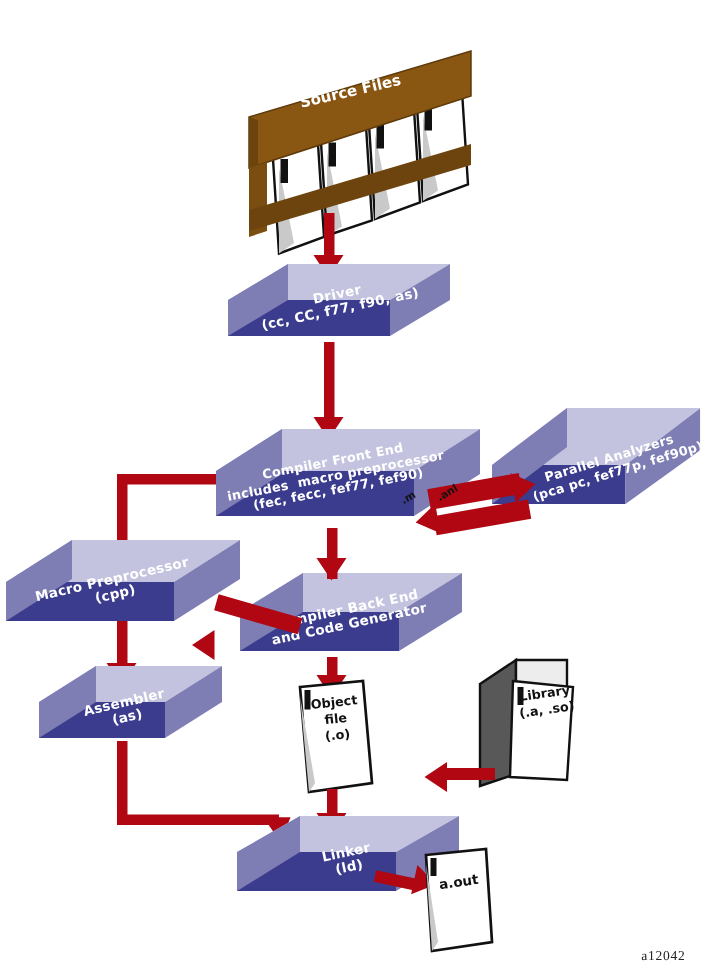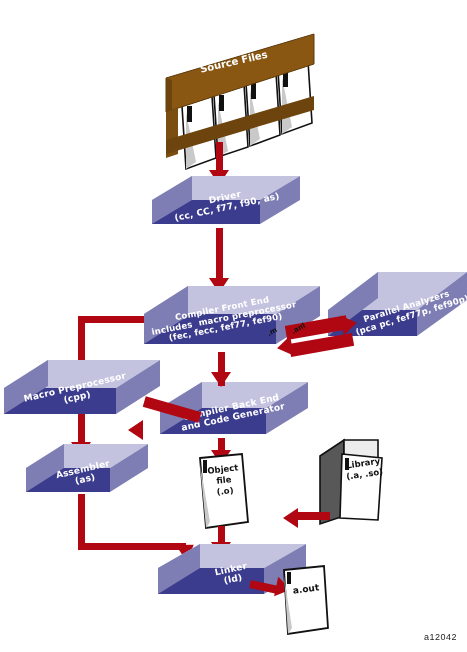--- a/index.html
+++ b/index.html
@@ -18,21 +18,21 @@
   .ah.down{border-left:10px solid transparent;border-right:10px solid transparent;border-top:15px solid #b00712;}
   .ah.left{border-top:10px solid transparent;border-bottom:10px solid transparent;border-right:15px solid #b00712;}
   .ah.right{border-top:10px solid transparent;border-bottom:10px solid transparent;border-left:15px solid #b00712;}
 
   
   .rack{position:absolute;left:146px;top:22px;width:174px;height:152px;}
   .rackcap{position:absolute;left:0;top:0;color:#ffffff;font-weight:bold;font-size:10px;
            white-space:nowrap;transform:rotate(-13deg);transform-origin:0 0;}
 
   .cap{position:absolute;right:10px;bottom:10px;color:#222;font-size:9px;
-       font-family:Liberation Sans, sans-serif;letter-spacing:.5px;}
+       font-family:Liberation Serif, serif;letter-spacing:.5px;}
 </style>
 </head>
 <body>
 
 <div id="stage">
 
   <svg class="rack" width="174" height="152">
 
     <g stroke="#111" stroke-width="1.6" fill="#ffffff">
       <polygon points="36,84 66,74 70,136 40,147"></polygon>

